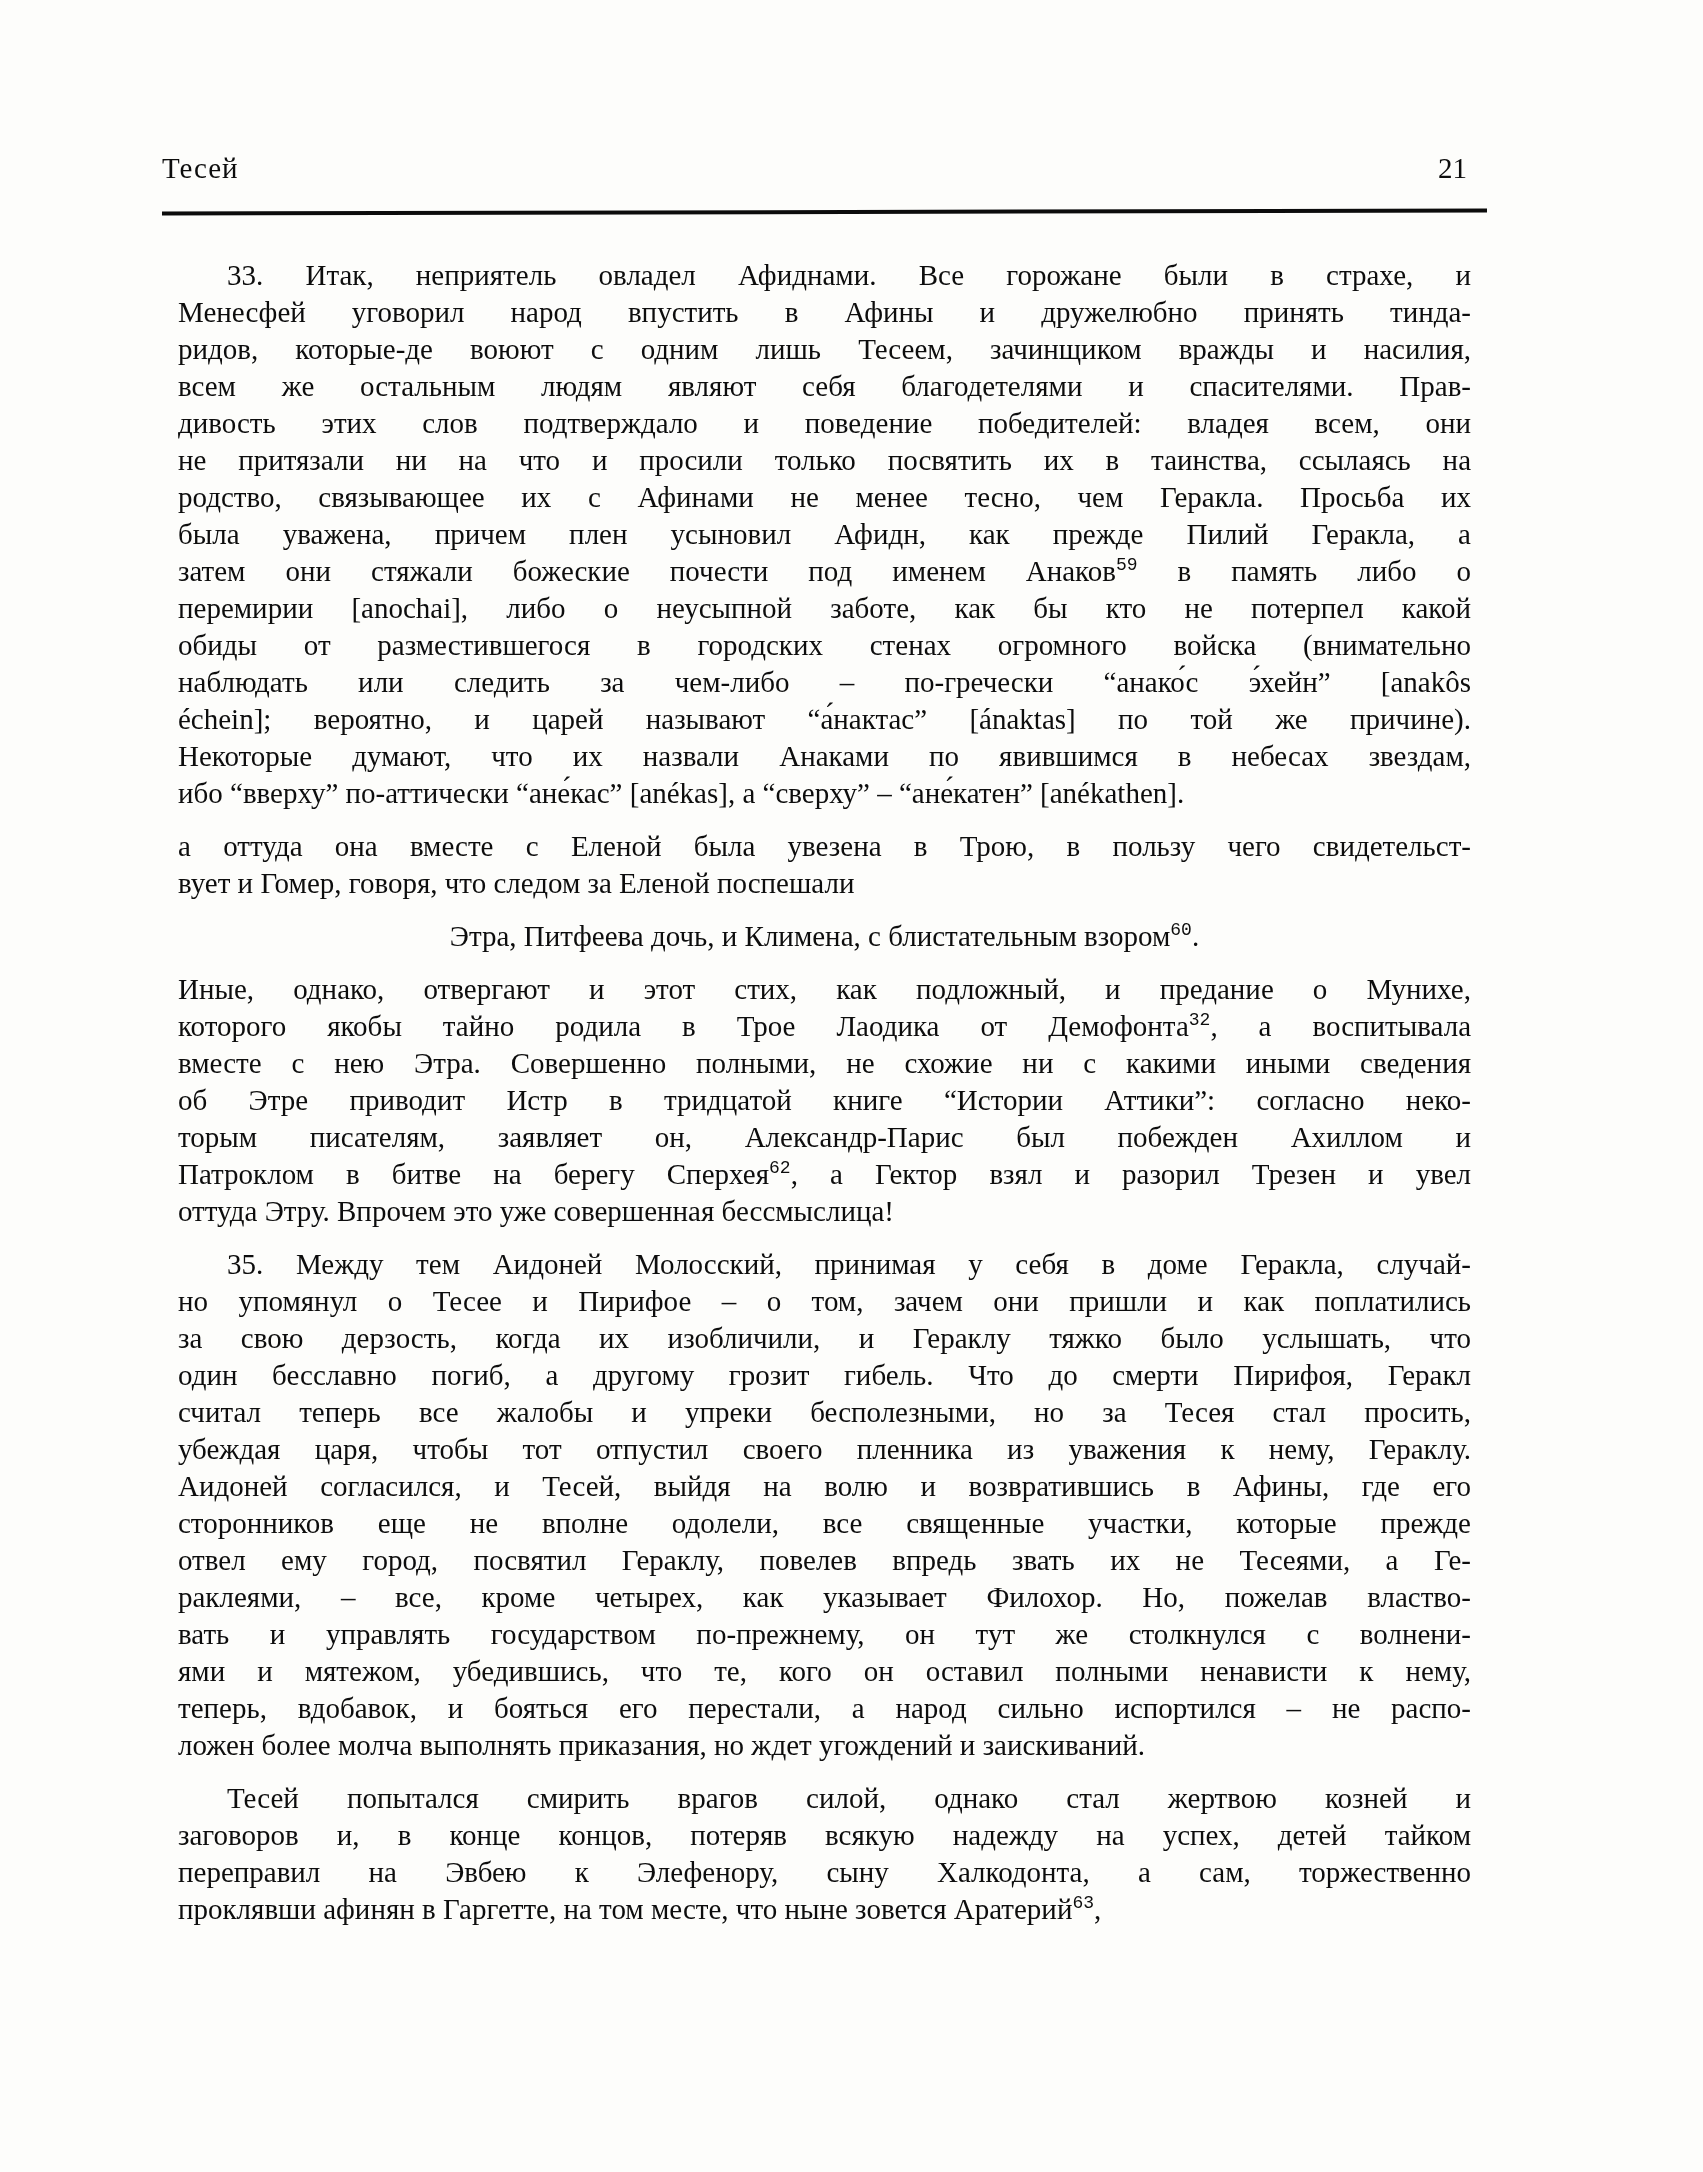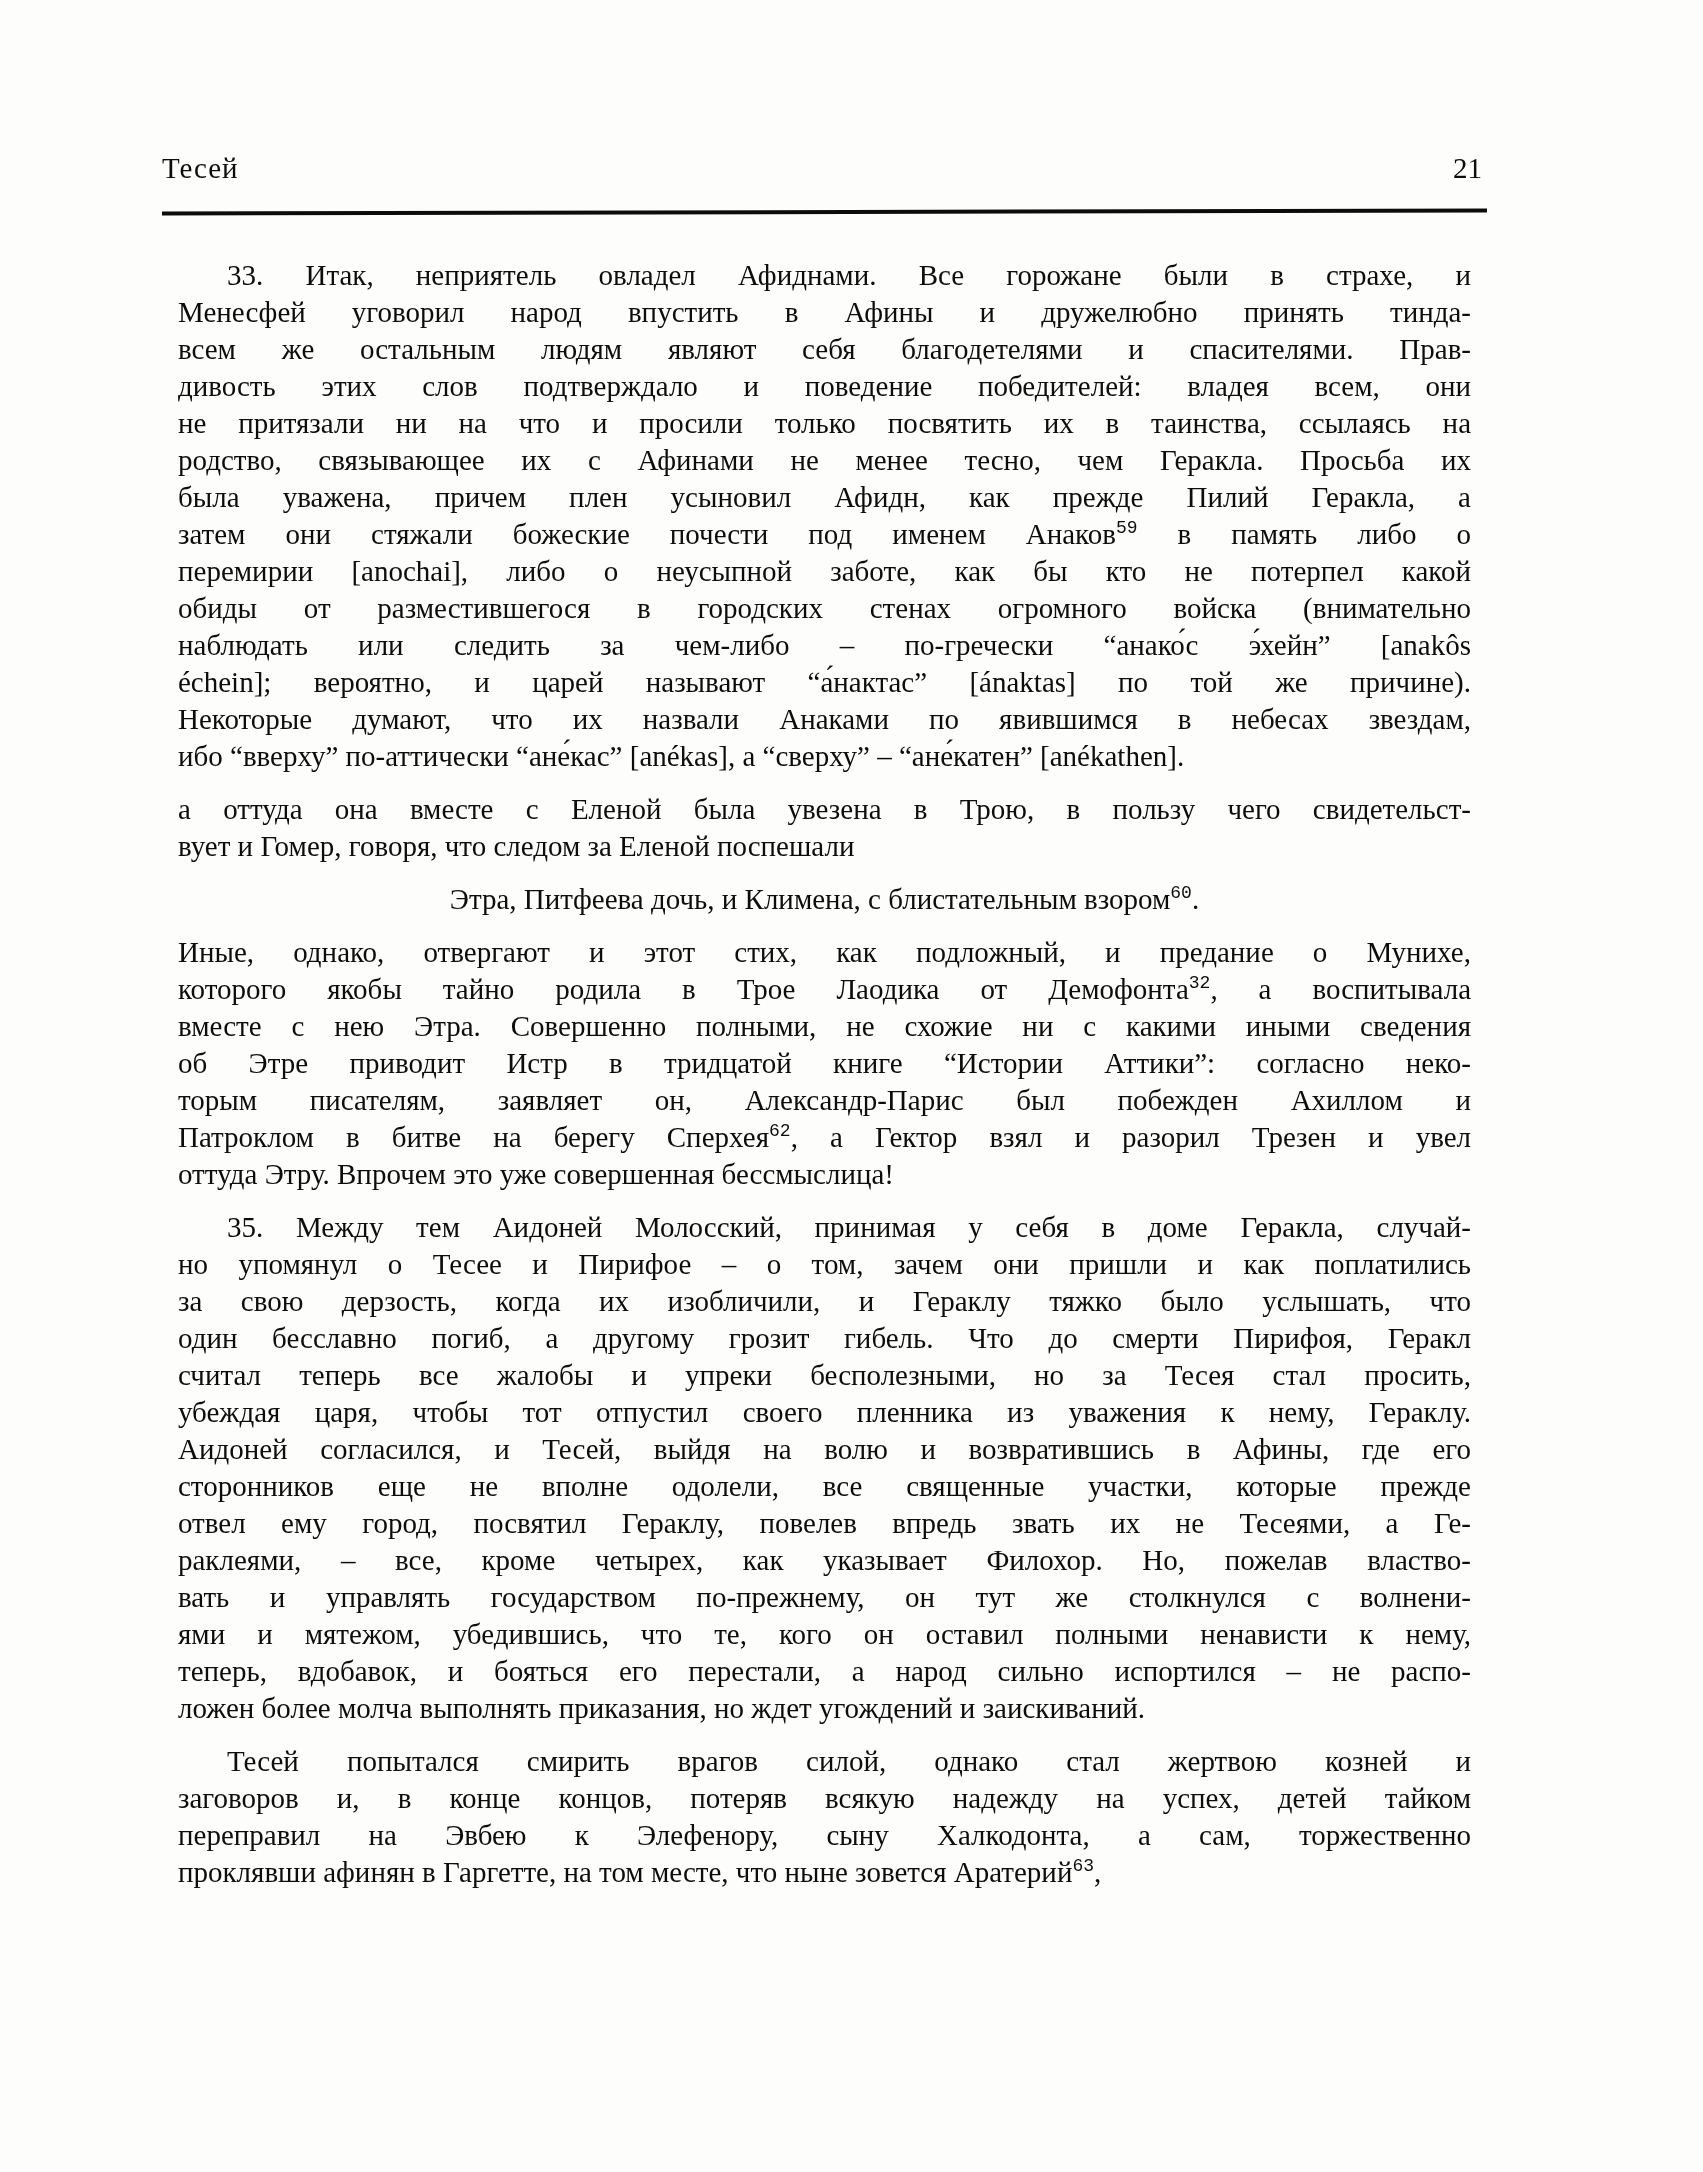--- a/index.html
+++ b/index.html
@@ -29,21 +29,21 @@
   }
   .running-title {
     position: absolute;
     left: 0;
     right: 8px;
     text-align: left;
     letter-spacing: 0.9px;
   }
   .page-number {
     position: absolute;
-    right: 5px;
+    right: 20px;
     top: 0;
     font-style: normal;
     margin-left: 48px;
   }
   .rule {
     margin-top: 19px;
     height: 4.3px;
     background: #0c0c0c;
     transform: rotate(-0.12deg);
   }
@@ -79,20 +79,21 @@
   <div class="textblock">
     <div class="header">
       <span class="running-title">Тесей</span>
       <span class="page-number">21</span>
     </div>
     <div class="rule"></div>
     <div class="body">
         <div class="block para">
           <div class="line indent">33. Итак, неприятель овладел Афиднами. Все горожане были в страхе, и</div>
           <div class="line">Менесфей уговорил народ впустить в Афины и дружелюбно принять тинда-</div>
+          <div class="line">ридов, которые-де воюют с одним лишь Тесеем, зачинщиком вражды и насилия,</div>
           <div class="line">всем же остальным людям являют себя благодетелями и спасителями. Прав-</div>
           <div class="line">дивость этих слов подтверждало и поведение победителей: владея всем, они</div>
           <div class="line">не притязали ни на что и просили только посвятить их в таинства, ссылаясь на</div>
           <div class="line">родство, связывающее их с Афинами не менее тесно, чем Геракла. Просьба их</div>
           <div class="line">была уважена, причем плен усыновил Афидн, как прежде Пилий Геракла, а</div>
           <div class="line">затем они стяжали божеские почести под именем Анаков<sup>59</sup> в память либо о</div>
           <div class="line">перемирии [anochai], либо о неусыпной заботе, как бы кто не потерпел какой</div>
           <div class="line">обиды от разместившегося в городских стенах огромного войска (внимательно</div>
           <div class="line">наблюдать или следить за чем-либо – по-гречески “анако́с э́хейн” [anakôs</div>
           <div class="line">échein]; вероятно, и царей называют “а́нактас” [ánaktas] по той же причине).</div>

